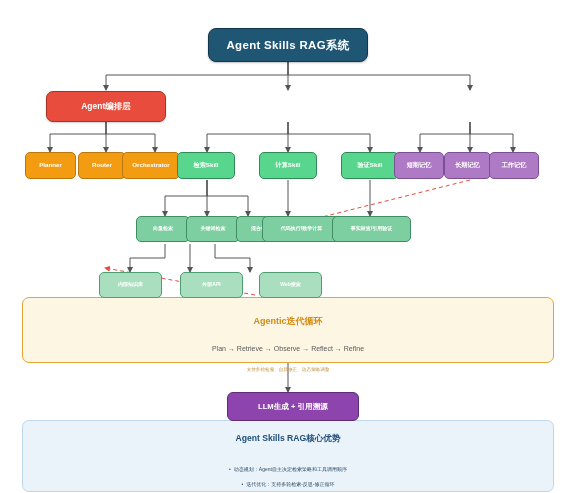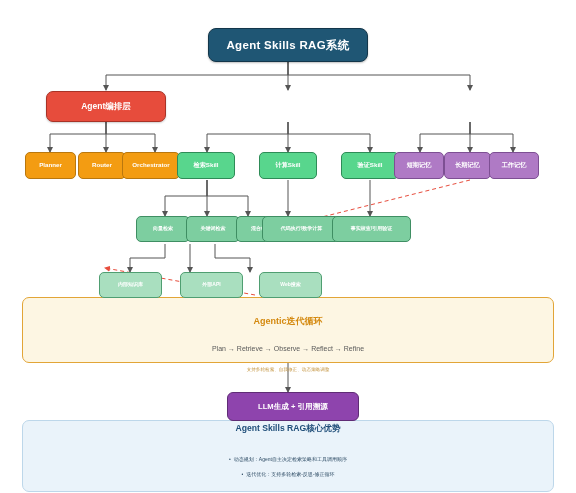--- a/index.html
+++ b/index.html
@@ -68,21 +68,21 @@
     background:#8e44ad;border:1px solid #5f2c75;border-radius:6px;
     color:#fff;font-weight:bold;font-size:7.6px;
     display:flex;align-items:center;justify-content:center;
     z-index:3;
   }
 
   .panel-adv{
     background:#eaf3fa;border:1px solid #bdd7ea;
   }
   .panel-adv .a-title{
-    color:#1f4e79;font-weight:bold;font-size:8.6px;margin-top:2px;
+    color:#1f4e79;font-weight:bold;font-size:8.6px;margin-top:12px;
   }
   .panel-adv ul{
     list-style:none;margin:0;padding:0;margin-top:12px;width:100%;
   }
   .panel-adv li{
     color:#2c4a63;font-size:5px;text-align:center;margin-top:9px;
     position:relative;
   }
   .panel-adv li::before{
     content:"\2022";margin-right:3px;font-size:5px;

